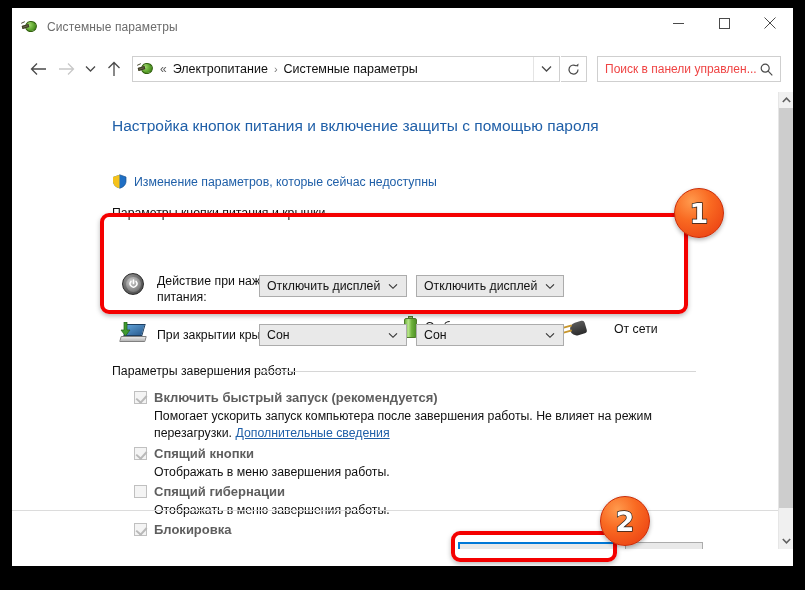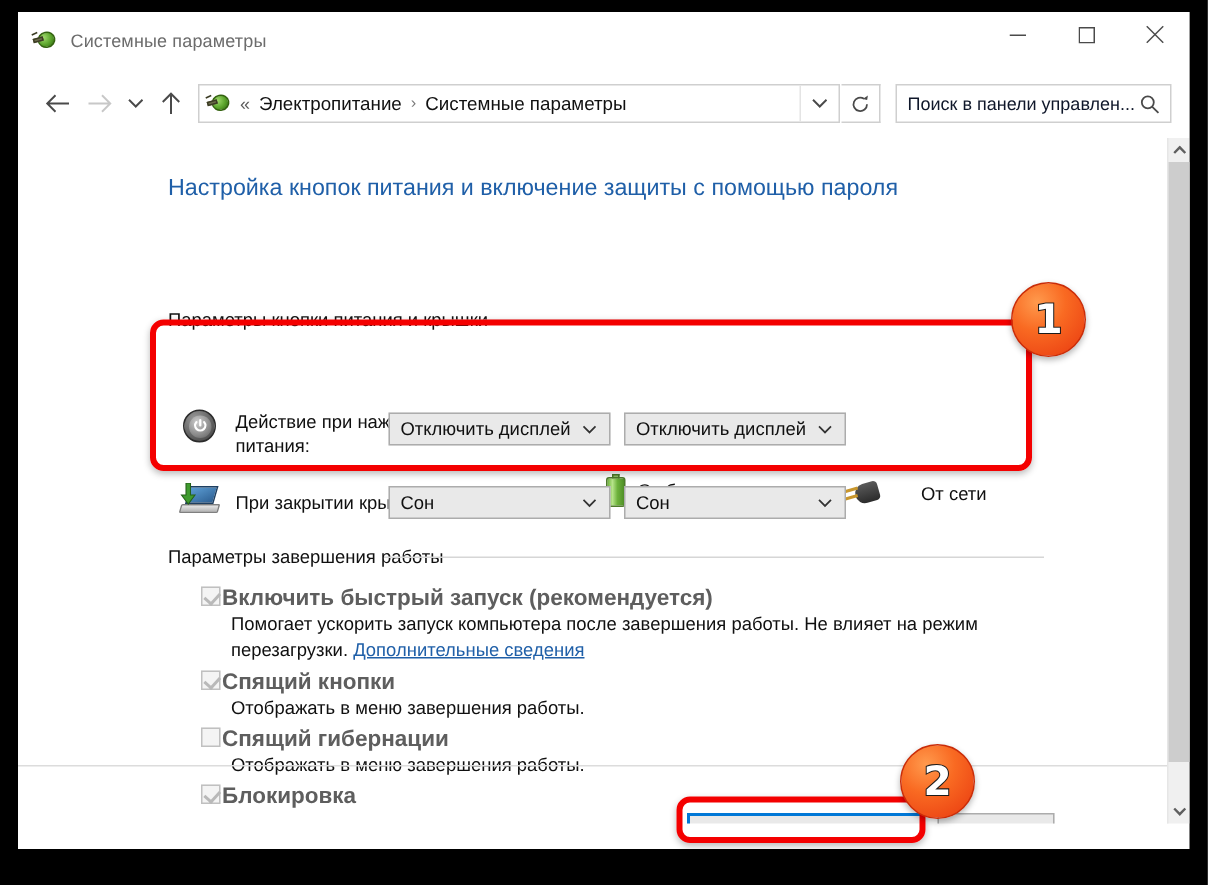--- a/index.html
+++ b/index.html
@@ -106,21 +106,21 @@
     display: flex; align-items: center; justify-content: center;
     color: #4a4a4a;
   }
   #searchbox {
     flex: none; margin-left: 10px;
     width: 184px; height: 26px;
     border: 1px solid #cfcfcf; background: #ffffff;
     display: flex; align-items: center;
     font-size: 12px;
   }
-  #search-ph { color: #0f172a; margin-left: 7px; white-space: nowrap;
+  #search-ph { color: #ef4444; margin-left: 7px; white-space: nowrap;
      overflow: hidden; text-overflow: clip; flex: 1; }
   #search-icon { margin-right: 7px; color: #4a4a4a; display: flex; }
   
   #content {
     position: absolute; left: 0; top: 84px;
     width: 766px; height: 457px;
     background: #ffffff;
     overflow: hidden;
   }
   #page-title {
@@ -223,21 +223,21 @@
     border: 1px solid #c0c0c0; background: #f4f4f4;
     position: relative; margin-top: 1px;
   }
   .cbox.checked::after {
     content: ""; position: absolute;
     left: 3px; top: 1px; width: 5px; height: 8px;
     border: solid #b9b9b9; border-width: 0 2px 2px 0;
     transform: rotate(42deg);
   }
   .cb-label {
-    margin-left: 1px; font-size: 15px; color: #5e5e5e;
+    margin-left: 7px; font-size: 13px; color: #5e5e5e;
     font-weight: bold; white-space: nowrap;
   }
   .cb-desc {
     position: absolute; font-size: 12.3px; color: #101010; line-height: 17px;
   }
   .inlink { color: #1f5fa8; }
   
   #footer-sep {
     position: absolute; left: 0; top: 418px; width: 766px; height: 1px;
     background: #dcdcdc;
@@ -379,20 +379,30 @@
               <line x1="8.2" y1="8.2" x2="12.3" y2="12.3" stroke="currentColor" stroke-width="1.2"></line>
             </svg>
       </span>
     </div>
   </div>
 
   <div id="content">
 
     <div id="page-title">Настройка кнопок питания и включение защиты с помощью пароля</div>
 
+    <div id="uac-link">
+      <span style="display:flex;">
+        <svg width="15" height="15" viewBox="0 0 15 15">
+          <path d="M7.5 0.7 L14 3 V7.2 C14 11 10.9 13.4 7.5 14.3 C4.1 13.4 1 11 1 7.2 V3 Z" fill="#1f6fc4"></path>
+          <path d="M7.5 0.7 L1 3 V7.2 C1 11 4.1 13.4 7.5 14.3 Z" fill="#f5c21b"></path>
+          <path d="M7.5 0.7 L14 3 V7.2 C14 11 10.9 13.4 7.5 14.3" fill="none" stroke="#17508f" stroke-width="0.7"></path>
+        </svg>
+      </span>
+      <span class="lbl">Изменение параметров, которые сейчас недоступны</span>
+    </div>
 
     <div class="grouplabel" style="left:100px; top:114px;">Параметры кнопки питания и крышки</div>
     <div class="groupline" style="left:283px; top:121px; width:401px;"></div>
 
     <div class="col-head" style="left:392px; top:224px;">
       <span class="bat">
         <span class="bat-cap"></span>
             <span class="bat-body"></span>
       </span>
       <span class="lbl">От батареи</span>

